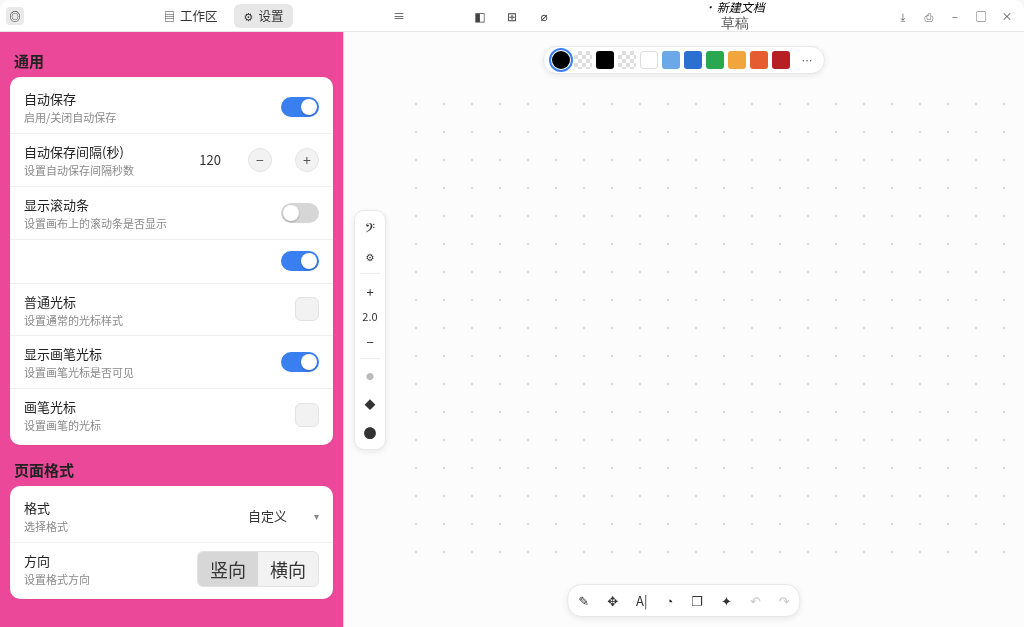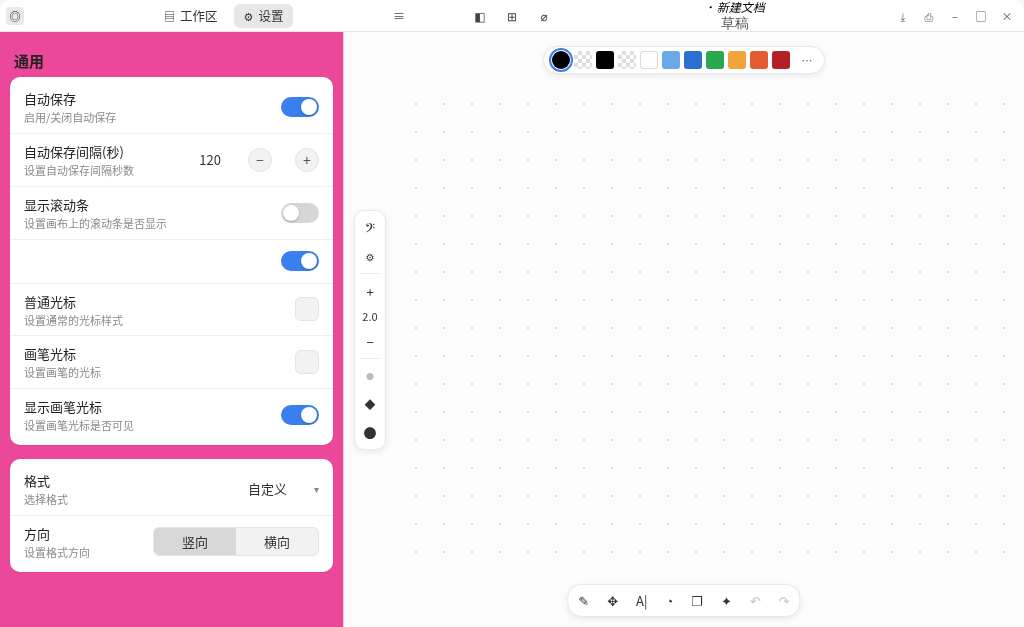--- a/index.html
+++ b/index.html
@@ -36,21 +36,21 @@
   .switch { width:38px;height:20px;border-radius:20px;background:#d6d6d6;position:relative;cursor:pointer;}
   .switch::after{content:"";width:16px;height:16px;border-radius:50%;background:#fff;position:absolute;top:2px;left:2px;box-shadow:0 1px 2px rgba(0,0,0,.25);}
   .switch.on{ background:#3a7ff0;}
   .switch.on::after{ left:20px;}
   
   .rnd { width:24px;height:24px;border-radius:50%;background:#f2f2f2;border:1px solid #e3e3e3;display:flex;align-items:center;justify-content:center;font-size:14px;color:#555;cursor:pointer;}
   .sq { width:24px;height:24px;border-radius:6px;background:#f2f2f2;border:1px solid #e3e3e3;}
   .val { font-size:13px; color:#333; margin-right:4px;}
   
   .seg { display:flex; background:#f2f2f2; border:1px solid #e3e3e3; border-radius:6px; overflow:hidden;}
-  .seg span { padding:4px 28px; font-size:13px; color:#333; cursor:pointer;}
+  .seg span { padding:4px 12px; font-size:18px; color:#333; cursor:pointer;}
   .seg span.active { background:#d7d7d7;}
 
   
   .canvaswrap { flex:1; position:relative; background:#fcfcfc;}
   .palette { position:absolute; top:14px; left:50%; transform:translateX(-50%); background:#fff; border:1px solid #e8e8e8; border-radius:18px; padding:4px 8px; display:flex; align-items:center; gap:4px; box-shadow:0 2px 6px rgba(0,0,0,.08);}
   .swatch { width:18px;height:18px;border-radius:3px;cursor:pointer;}
   .swatch.sel { outline:2px solid #3a7ff0; outline-offset:1px; border-radius:50%;}
   .checker { background-image: repeating-conic-gradient(#ddd 0 25%, #fff 0 50%); background-size:8px 8px;}
   .palette .mini { width:18px;height:18px;display:flex;align-items:center;justify-content:center;font-size:11px;color:#555;margin-left:4px;}
   
@@ -155,39 +155,40 @@
           <div class="lbl">普通光标</div>
           <div class="desc">设置通常的光标样式</div>
         </div>
         <div class="ctrl">
             <div class="sq"></div>
           </div>
       </div>
 
       <div class="row">
         <div class="left">
+          <div class="lbl">显示画笔光标</div>
+          <div class="desc">设置画笔光标是否可见</div>
+        </div>
+        <div class="ctrl">
+            <div class="switch on"></div>
+          </div>
+      </div>
+
+      <div class="row">
+        <div class="left">
           <div class="lbl">画笔光标</div>
           <div class="desc">设置画笔的光标</div>
         </div>
         <div class="ctrl">
             <div class="sq"></div>
           </div>
       </div>
-
-      <div class="row">
-        <div class="left">
-          <div class="lbl">显示画笔光标</div>
-          <div class="desc">设置画笔光标是否可见</div>
-        </div>
-        <div class="ctrl">
-            <div class="switch on"></div>
-          </div>
-      </div>
-    </div>
-
+    </div>
+
+    <div class="sect-title">页面格式</div>
     <div class="card">
 
       <div class="row">
         <div class="left">
           <div class="lbl">格式</div>
           <div class="desc">选择格式</div>
         </div>
         <div class="ctrl">
           <span class="val">自定义</span>
           <span style="font-size:10px;color:#888">▾</span>

